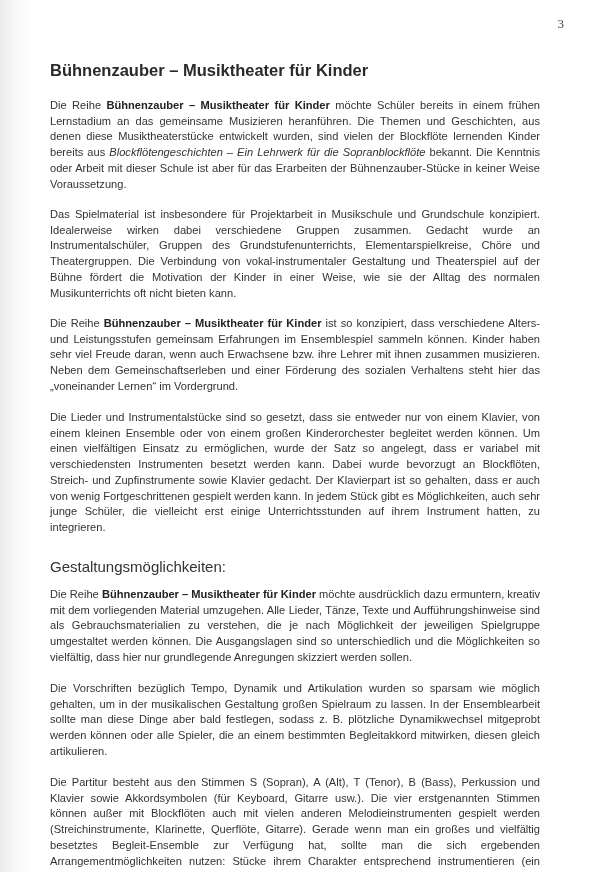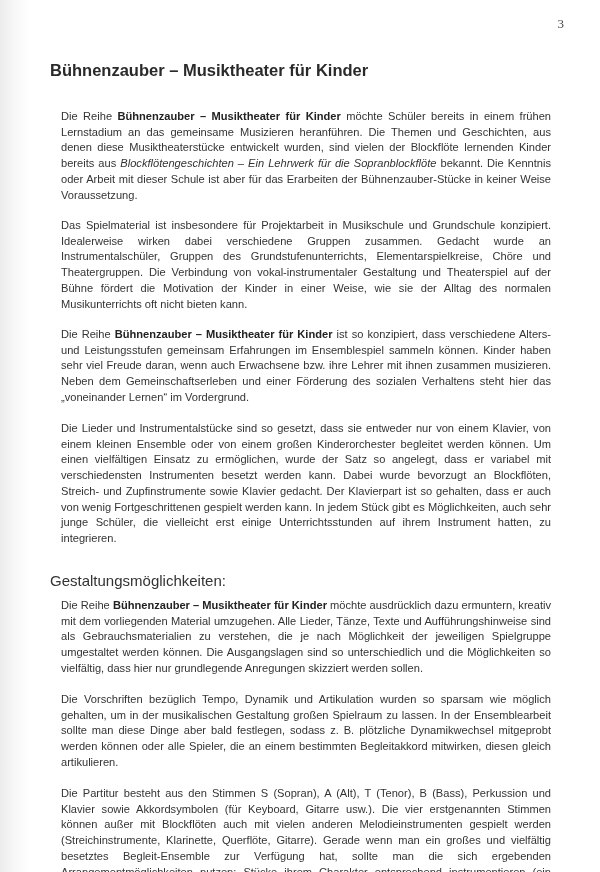--- a/index.html
+++ b/index.html
@@ -21,21 +21,21 @@
     h1 {
       position: absolute; top: 61px; left: 0;
       margin: 0; font-size: 16.5px; font-weight: bold; color: #2a2a2a;
       white-space: nowrap;
     }
     h2 {
       position: absolute; left: 0; margin: 0;
       font-size: 15px; font-weight: normal; color: #333;
     }
     p {
-      position: absolute; left: 0; margin: 11px; width: 490px;
+      position: absolute; left: 0; margin: 0; width: 490px;
       font-size: 11.1px; line-height: 15.7px; text-align: justify;
       color: #333;
     }
     p b { color: #222; }
   </style>
 </head>
 <body>
 
 <div class="page-number">3</div>
 
@@ -43,20 +43,20 @@
   <h1>Bühnenzauber – Musiktheater für Kinder</h1>
 
   <p style="top:98px"><span>Die Reihe </span><b>Bühnenzauber – Musiktheater für Kinder</b><span> möchte Schüler bereits in einem frühen Lernstadium an das gemeinsame Musizieren heranführen. Die Themen und Geschichten, aus denen diese Musiktheaterstücke entwickelt wurden, sind vielen der Blockflöte lernenden Kinder bereits aus </span><i>Blockflötengeschichten – Ein Lehrwerk für die Sopranblockflöte</i><span> bekannt. Die Kenntnis oder Arbeit mit dieser Schule ist aber für das Erarbeiten der Bühnenzauber-Stücke in keiner Weise Voraussetzung.</span></p>
 
   <p style="top: 207px;">Das Spielmaterial ist insbesondere für Projektarbeit in Musikschule und Grundschule konzipiert. Idealerweise wirken dabei verschiedene Gruppen zusammen. Gedacht wurde an Instrumentalschüler, Gruppen des Grundstufenunterrichts, Elementarspielkreise, Chöre und Theatergruppen. Die Verbindung von vokal-instrumentaler Gestaltung und Theaterspiel auf der Bühne fördert die Motivation der Kinder in einer Weise, wie sie der Alltag des normalen Musikunterrichts oft nicht bieten kann.</p>
 
   <p style="top: 316px;"><span>Die Reihe </span><b>Bühnenzauber – Musiktheater für Kinder</b><span> ist so konzipiert, dass verschiedene Alters- und Leistungsstufen gemeinsam Erfahrungen im Ensemblespiel sammeln können. Kinder haben sehr viel Freude daran, wenn auch Erwachsene bzw. ihre Lehrer mit ihnen zusammen musizieren. Neben dem Gemeinschaftserleben und einer Förderung des sozialen Verhaltens steht hier das „voneinander Lernen“ im Vordergrund.</span></p>
 
   <p style="top: 410px;">Die Lieder und Instrumentalstücke sind so gesetzt, dass sie entweder nur von einem Klavier, von einem kleinen Ensemble oder von einem großen Kinderorchester begleitet werden können. Um einen vielfältigen Einsatz zu ermöglichen, wurde der Satz so angelegt, dass er variabel mit verschiedensten Instrumenten besetzt werden kann. Dabei wurde bevorzugt an Blockflöten, Streich- und Zupfinstrumente sowie Klavier gedacht. Der Klavierpart ist so gehalten, dass er auch von wenig Fortgeschrittenen gespielt werden kann. In jedem Stück gibt es Möglichkeiten, auch sehr junge Schüler, die vielleicht erst einige Unterrichtsstunden auf ihrem Instrument hatten, zu integrieren.</p>
 
-  <h2 style="top: 572px;">Gestaltungsmöglichkeiten:</h2>
+  <h2 style="top: 558px;">Gestaltungsmöglichkeiten:</h2>
 
   <p style="top: 587px;"><span>Die Reihe </span><b>Bühnenzauber – Musiktheater für Kinder</b><span> möchte ausdrücklich dazu ermuntern, kreativ mit dem vorliegenden Material umzugehen. Alle Lieder, Tänze, Texte und Aufführungshinweise sind als Gebrauchsmaterialien zu verstehen, die je nach Möglichkeit der jeweiligen Spielgruppe umgestaltet werden können. Die Ausgangslagen sind so unterschiedlich und die Möglichkeiten so vielfältig, dass hier nur grundlegende Anregungen skizziert werden sollen.</span></p>
 
   <p style="top: 681px;">Die Vorschriften bezüglich Tempo, Dynamik und Artikulation wurden so sparsam wie möglich gehalten, um in der musikalischen Gestaltung großen Spielraum zu lassen. In der Ensemblearbeit sollte man diese Dinge aber bald festlegen, sodass z. B. plötzliche Dynamikwechsel mitgeprobt werden können oder alle Spieler, die an einem bestimmten Begleitakkord mitwirken, diesen gleich artikulieren.</p>
 
   <p style="top: 775px;">Die Partitur besteht aus den Stimmen S (Sopran), A (Alt), T (Tenor), B (Bass), Perkussion und Klavier sowie Akkordsymbolen (für Keyboard, Gitarre usw.). Die vier erstgenannten Stimmen können außer mit Blockflöten auch mit vielen anderen Melodieinstrumenten gespielt werden (Streichinstrumente, Klarinette, Querflöte, Gitarre). Gerade wenn man ein großes und vielfältig besetztes Begleit-Ensemble zur Verfügung hat, sollte man die sich ergebenden Arrangementmöglichkeiten nutzen: Stücke ihrem Charakter entsprechend instrumentieren (ein fröhliches Stück mit mehr und helleren Instrumenten als ein trauriges, das man eher intim besetzen wird), die Instrumentation bei Wiederholungen variieren usw.</p>
 </div>
 
 </body></html>

